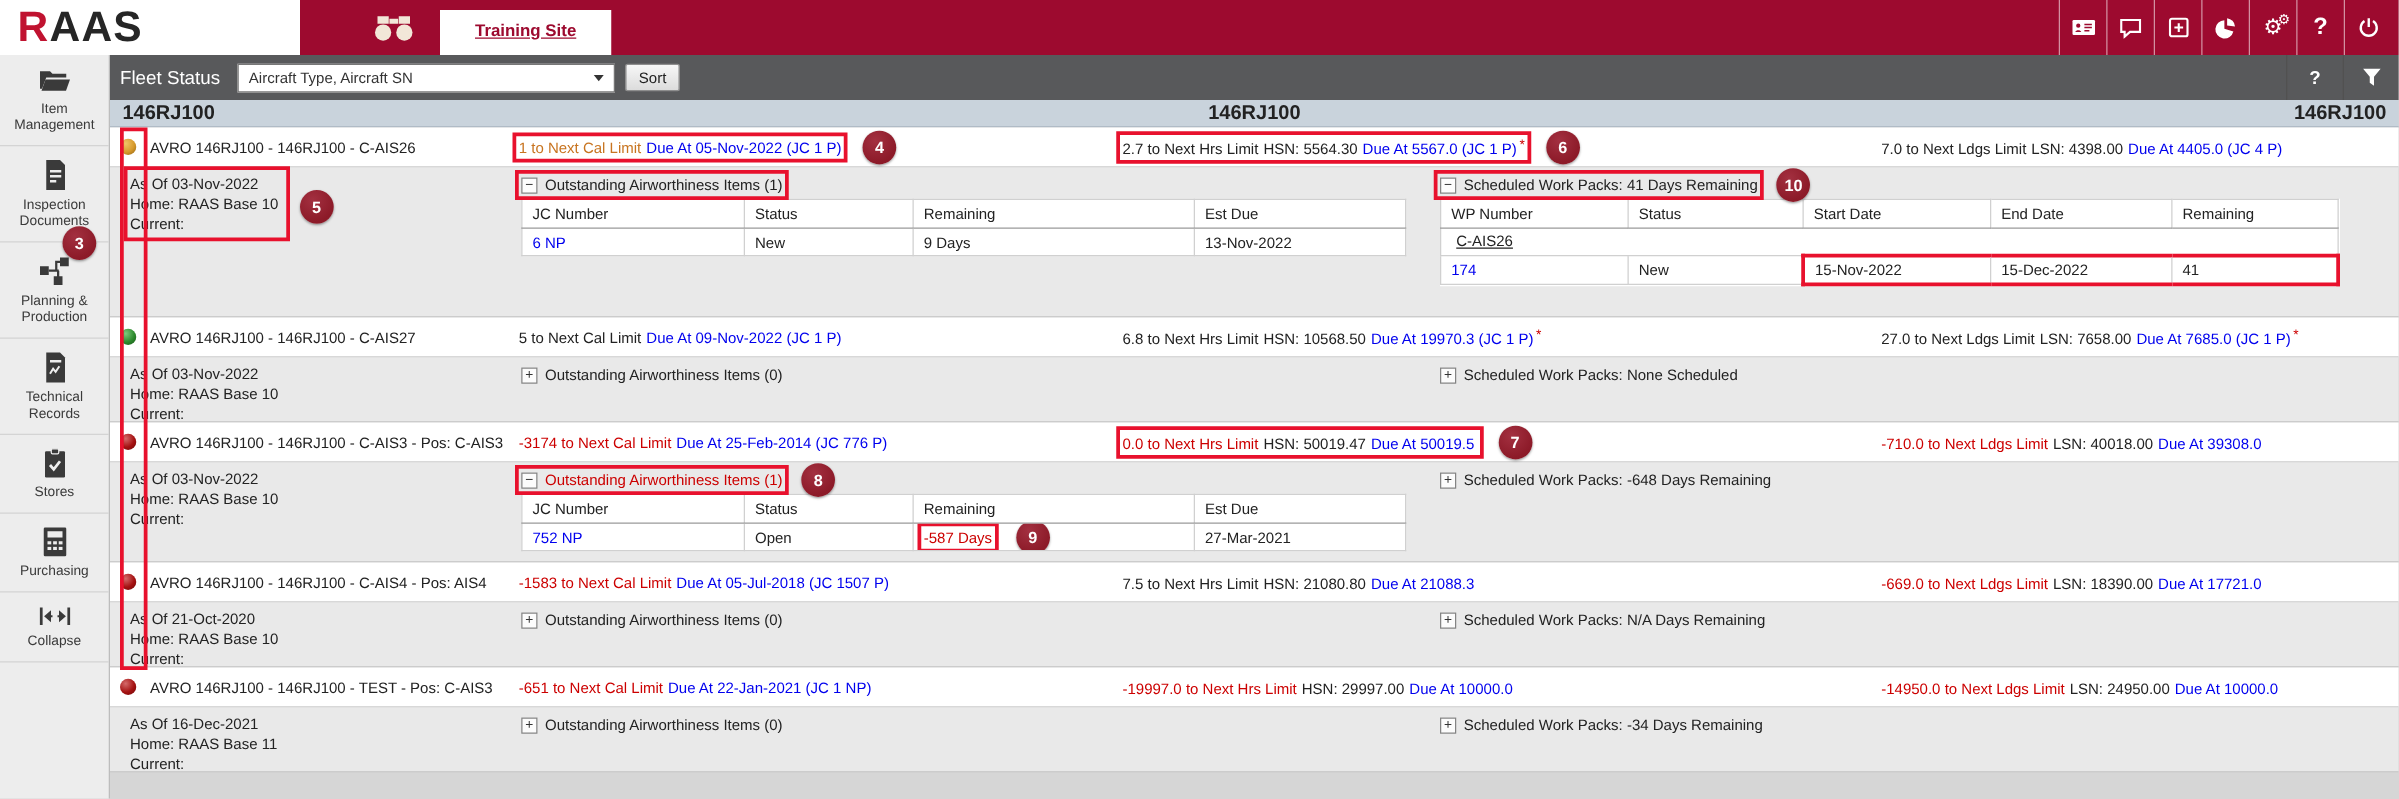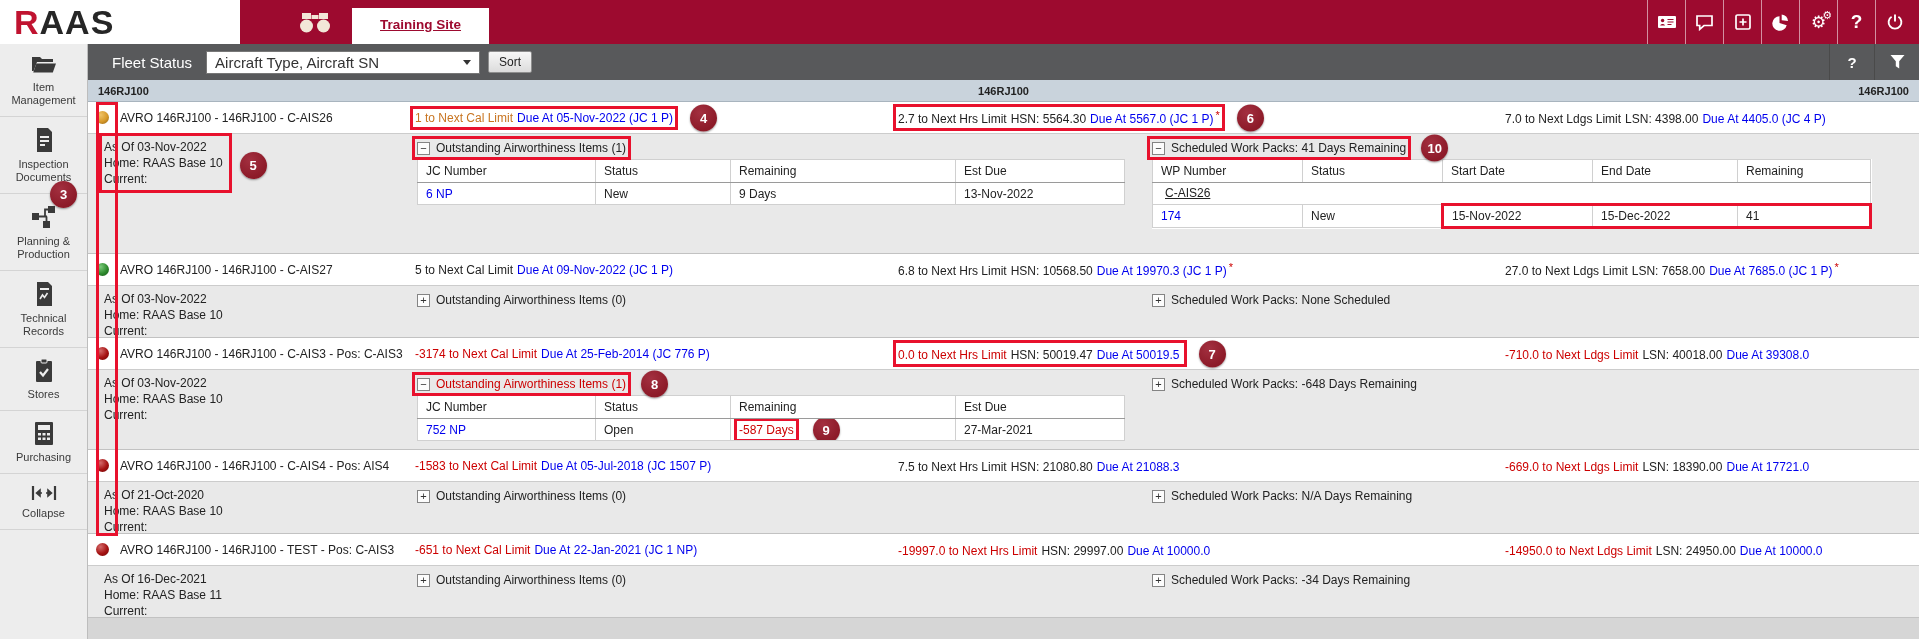--- a/index.html
+++ b/index.html
@@ -24,36 +24,36 @@
 
   
   .below { display:flex; height:595px; }
   .sidebar { width:88px; background:#EDEDED; border-right:1px solid #BDBDBD; }
   .sb-item { position:relative; text-align:center; padding:10px 2px 9px; border-bottom:1px solid #D4D4D4;
              color:#3A3A3A; font-size:11px; line-height:13px; cursor:pointer; }
   .sb-item svg { display:block; margin:0 auto 5px; }
   .main { flex:1; display:flex; flex-direction:column; }
 
   
-  .toolbar { position:relative; height:36px; background:#58595B; display:flex; align-items:center; padding-left:24px; }
+  .toolbar { position:relative; height:36px; background:#58595B; display:flex; align-items:center; padding-left:8px; }
   .tb-title { color:#FFF; font-size:15px; margin-right:14px; }
-  .tb-select { width:274px; height:23px; background:#FFF; border:1px solid #777; display:flex; align-items:center;
-               padding:0 8px; color:#333; font-size:15px; cursor:pointer; }
+  .tb-select { width:302px; height:23px; background:#FFF; border:1px solid #777; display:flex; align-items:center;
+               padding:0 8px; color:#333; font-size:12px; cursor:pointer; }
   .tb-select .lbl { flex:1; }
   .tri { width:0; height:0; border-left:4px solid transparent; border-right:4px solid transparent; border-top:5px solid #333; }
   .tb-sort { margin-left:8px; padding:3px 10px; background:linear-gradient(#F7F7F7,#DCDCDC); border:1px solid #8E8E8E;
              border-radius:2px; font-size:12px; color:#222; cursor:pointer; }
   .tb-right { position:absolute; right:0; top:0; height:36px; display:flex; align-items:center; }
   .tb-sep { width:1px; height:36px; background:#6E6E6E; border-right:1px solid #4A4A4A; }
   .tb-q { width:44px; text-align:center; color:#FFF; font-weight:bold; font-size:15px; cursor:pointer; }
   .tb-funnel { width:44px; display:flex; justify-content:center; cursor:pointer; }
 
   
   .groupbar { position:relative; height:22px; background:#C9D3DC; border-bottom:1px solid #A8B4BE;
-              font-weight:bold; font-size:11px; line-height:22px; }
+              font-weight:bold; font-size:16px; line-height:22px; }
   .gb-left { padding-left:10px; }
   .gb-center { position:absolute; left:0; right:0; text-align:center; top:0; }
   .gb-right { position:absolute; right:10px; top:0; }
 
   
   .rows-wrap { position:relative; flex:1; background:#D6D6D6; }
   .acrow { display:grid; grid-template-columns:24px 295px 483px 440px 1fr; align-items:center;
            height:32px; background:#FFF; border-bottom:1px solid #CCC; padding-left:8px; }
   .dotc { display:flex; align-items:center; }
   .dot { width:13px; height:13px; border-radius:50%; display:inline-block; }

